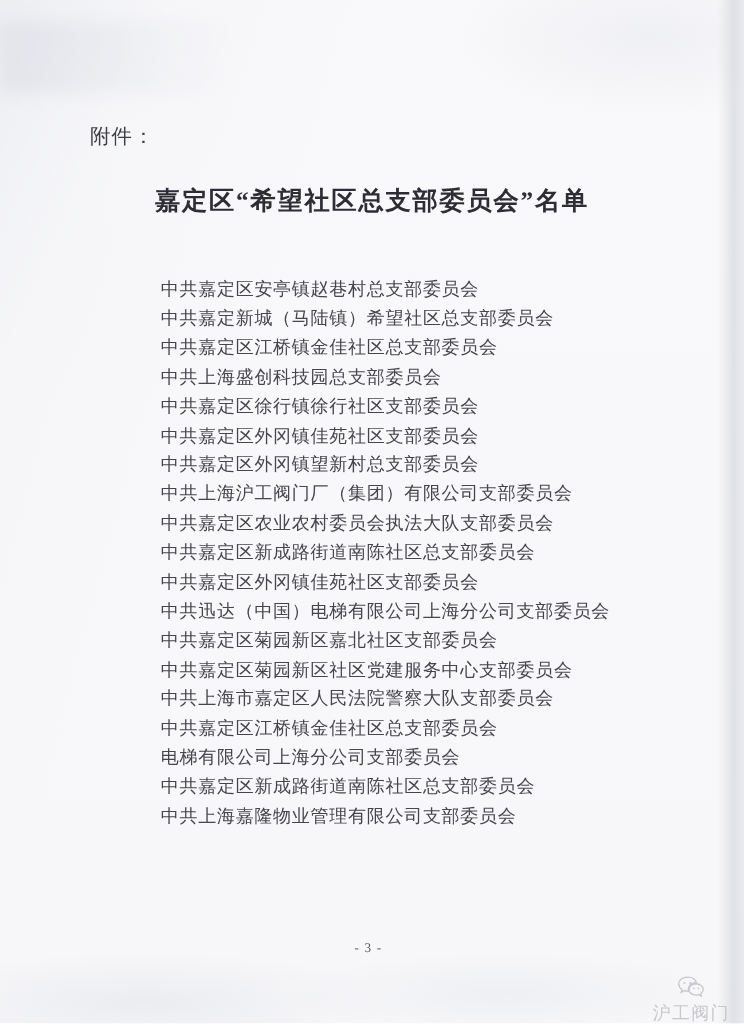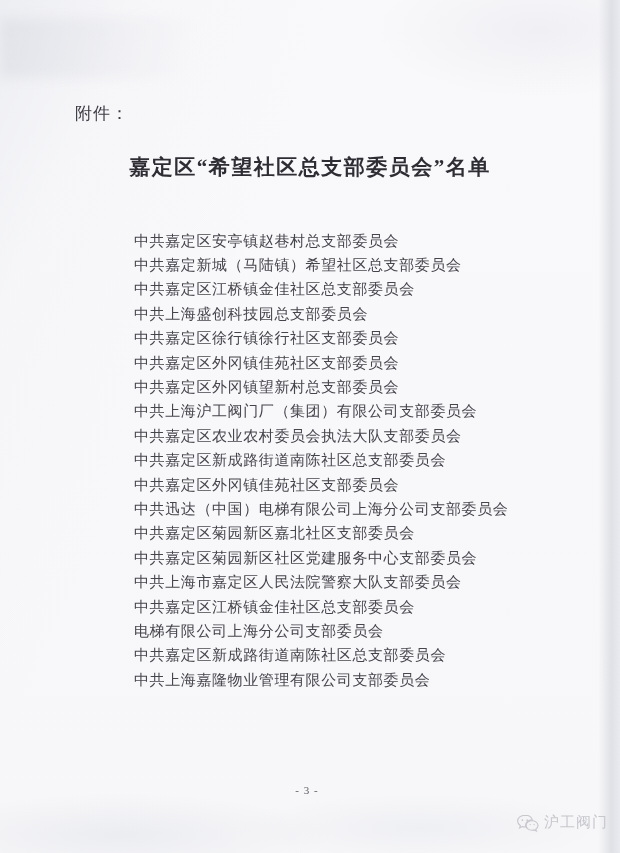--- a/index.html
+++ b/index.html
@@ -48,20 +48,21 @@
   }
   .page-number{
     position:absolute;left:0;top:784px;width:614px;
     text-align:center;
     font-size:11px;color:#5a5a60;letter-spacing:1px;
   }
   .watermark{
     position:absolute;right:12px;top:813px;
     display:flex;align-items:center;gap:4px;
     color:#c7c8cc;
+    flex-direction:column;
   }
   .wm-logo{display:inline-flex;}
   .wm-text{
     font-size:15px;letter-spacing:1px;color:#c7c8cc;
     font-family:"Liberation Sans","DejaVu Sans",sans-serif;
   }
 </style>
 </head>
 <body>
 

